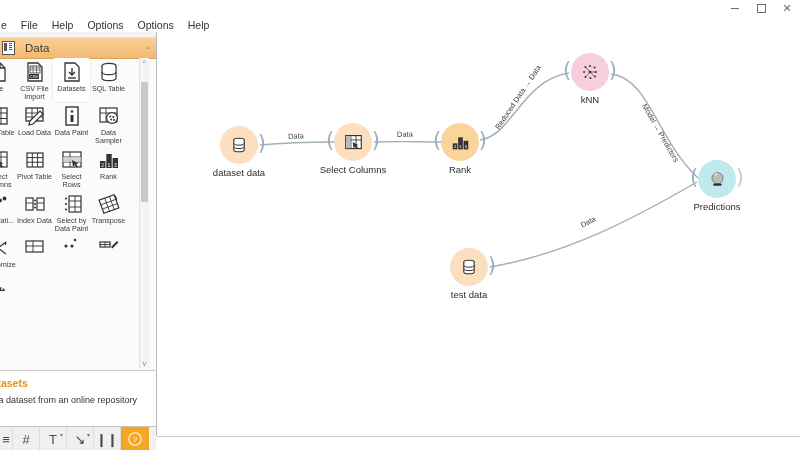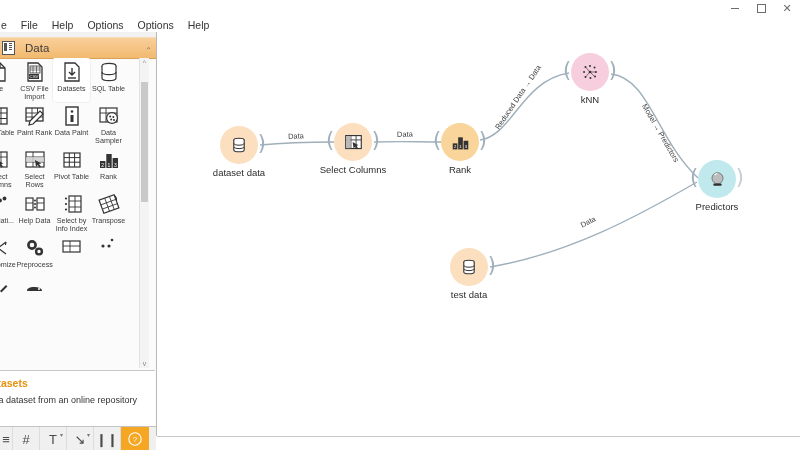--- a/index.html
+++ b/index.html
@@ -189,21 +189,21 @@
           <span class="tl">Data Table</span>
         </div>
         <div class="tool">
           <span class="ic">
             <svg width="22" height="22" viewBox="0 0 22 22">
                 <rect x="2" y="3" width="17" height="13" fill="#fff" stroke="#333" stroke-width="1.3"></rect>
                 <path d="M2 8h17M2 12h17M8 3v13M13.5 3v13" stroke="#333" stroke-width=".9"></path>
                 <path d="M6 16l10-10 3 3-10 10-4 1z" fill="#fff" stroke="#333" stroke-width="1.2"></path>
               </svg>
           </span>
-          <span class="tl">Paint Rank</span>
+          <span class="tl">Load Data</span>
         </div>
         <div class="tool">
           <span class="ic">
             <svg width="22" height="22" viewBox="0 0 22 22">
                 <rect x="5" y="2" width="12" height="18" fill="#fff" stroke="#333" stroke-width="1.4"></rect>
                 <circle cx="11" cy="6.5" r="1.3" fill="#333"></circle>
                 <path d="M9.5 10h3v7h-3z" fill="#333"></path>
               </svg>
           </span>
           <span class="tl">Data Paint</span>
@@ -230,36 +230,36 @@
                 <path d="M2 8h18M8 3v15M14 3v15" stroke="#333" stroke-width=".9"></path>
                 <rect x="2" y="3" width="6" height="15" fill="#cfcfcf" opacity=".85"></rect>
                 <path d="M10 11l1 7 1.6-2 2 2.6 1.4-1-2-2.6 2.4-.6z" fill="#333"></path>
               </svg>
           </span>
           <span class="tl">Select Columns</span>
         </div>
         <div class="tool">
           <span class="ic">
             <svg width="22" height="22" viewBox="0 0 22 22">
+                <rect x="3" y="4" width="16" height="14" fill="#fff" stroke="#333" stroke-width="1.2"></rect>
+                <path d="M3 8.6h16M3 13.2h16M8.3 4v14M13.6 4v14" stroke="#333" stroke-width="1"></path>
+              </svg>
+          </span>
+          <span class="tl">Pivot Table</span>
+        </div>
+        <div class="tool">
+          <span class="ic">
+            <svg width="22" height="22" viewBox="0 0 22 22">
                 <rect x="2" y="3" width="18" height="15" fill="#fff" stroke="#333" stroke-width="1.2"></rect>
                 <path d="M2 8h18M2 13h18M9 3v15" stroke="#333" stroke-width=".9"></path>
                 <rect x="2" y="8" width="18" height="5" fill="#cfcfcf" opacity=".85"></rect>
                 <path d="M11 11l1 7 1.6-2 2 2.6 1.4-1-2-2.6 2.4-.6z" fill="#333"></path>
               </svg>
           </span>
           <span class="tl">Select Rows</span>
-        </div>
-        <div class="tool">
-          <span class="ic">
-            <svg width="22" height="22" viewBox="0 0 22 22">
-                <rect x="3" y="4" width="16" height="14" fill="#fff" stroke="#333" stroke-width="1.2"></rect>
-                <path d="M3 8.6h16M3 13.2h16M8.3 4v14M13.6 4v14" stroke="#333" stroke-width="1"></path>
-              </svg>
-          </span>
-          <span class="tl">Pivot Table</span>
         </div>
         <div class="tool">
           <span class="ic">
             <svg width="22" height="22" viewBox="0 0 22 22">
                 <rect x="2" y="12" width="5.4" height="7" fill="#333"></rect>
                 <rect x="8.3" y="5" width="5.4" height="14" fill="#333"></rect>
                 <rect x="14.6" y="9" width="5.4" height="10" fill="#333"></rect>
                 <text x="4.7" y="17.8" font-size="5" fill="#fff" text-anchor="middle" font-family="Liberation Sans">2</text>
                 <text x="11" y="17.8" font-size="5" fill="#fff" text-anchor="middle" font-family="Liberation Sans">1</text>
                 <text x="17.3" y="17.8" font-size="5" fill="#fff" text-anchor="middle" font-family="Liberation Sans">3</text>
@@ -284,33 +284,33 @@
           <span class="ic">
             <svg width="22" height="22" viewBox="0 0 22 22">
                 <rect x="2" y="5" width="7" height="12" fill="#fff" stroke="#333" stroke-width="1.2"></rect>
                 <rect x="13" y="5" width="7" height="12" fill="#fff" stroke="#333" stroke-width="1.2"></rect>
                 <path d="M2 10h7M13 10h7" stroke="#333" stroke-width=".9"></path>
                 <circle cx="11" cy="7.5" r="1" fill="#333"></circle>
                 <circle cx="11" cy="11" r="1" fill="#333"></circle>
                 <circle cx="11" cy="14.5" r="1" fill="#333"></circle>
               </svg>
           </span>
-          <span class="tl">Help Data</span>
+          <span class="tl">Index Data</span>
         </div>
         <div class="tool">
           <span class="ic">
             <svg width="22" height="22" viewBox="0 0 22 22">
                 <rect x="8" y="3" width="12" height="16" fill="#fff" stroke="#333" stroke-width="1.2"></rect>
                 <path d="M8 8h12M8 14h12M14 3v16" stroke="#333" stroke-width=".9"></path>
                 <circle cx="5" cy="5.5" r="1.1" fill="#333"></circle>
                 <circle cx="5" cy="11" r="1.1" fill="#333"></circle>
                 <circle cx="5" cy="16.5" r="1.1" fill="#333"></circle>
               </svg>
           </span>
-          <span class="tl">Select by Info Index</span>
+          <span class="tl">Select by Data Paint</span>
         </div>
 
         <div class="tool">
           <span class="ic">
             <svg width="22" height="22" viewBox="0 0 22 22">
                 <g transform="rotate(-20 11 11)">
                   <rect x="3" y="4" width="16" height="14" fill="#fff" stroke="#333" stroke-width="1.2"></rect>
                   <path d="M3 9h16M3 13.5h16M9 4v14M14 4v14" stroke="#333" stroke-width=".8"></path>
                 </g>
                 <path d="M17 3a6 6 0 0 1 1.5 5" stroke="#333" stroke-width="1.2" fill="none"></path>
@@ -319,29 +319,20 @@
           <span class="tl">Transpose</span>
         </div>
         <div class="tool">
           <span class="ic">
             <svg width="22" height="22" viewBox="0 0 22 22">
                 <path d="M3 5l16 12M19 5L3 17M11 2v18" stroke="#333" stroke-width="1.3" fill="none"></path>
                 <path d="M3 5l3 .6M19 5l-.6 3" stroke="#333" stroke-width="1.2"></path>
               </svg>
           </span>
           <span class="tl">Randomize</span>
-        </div>
-        <div class="tool">
-          <span class="ic">
-            <svg width="22" height="22" viewBox="0 0 22 22">
-                <circle cx="8" cy="8" r="3.6" fill="none" stroke="#333" stroke-width="2.6"></circle>
-                <circle cx="15" cy="14.5" r="2.9" fill="none" stroke="#333" stroke-width="2.4"></circle>
-              </svg>
-          </span>
-          <span class="tl">Preprocess</span>
         </div>
 
         <div class="tool">
           <span class="ic">
             <svg width="22" height="22" viewBox="0 0 22 22">
                 <rect x="2" y="4" width="17" height="11" fill="#fff" stroke="#333" stroke-width="1.2"></rect>
                 <path d="M2 9h17M9 4v11" stroke="#333" stroke-width=".9"></path>
               </svg>
           </span>
         </div>
@@ -495,21 +486,21 @@
     <div class="node" style="left:560px;top:147px;">
       <span class="brk l">(</span>
       <span class="brk r dash">)</span>
       <div class="ring" style="background:#bfe9ec;">
         <svg width="19" height="19" viewBox="0 0 22 22">
           <circle cx="11" cy="9.5" r="6.4" fill="#bdbdbd" stroke="#6e6e6e" stroke-width="1"></circle>
           <path d="M7.6 5.8a4.6 4.6 0 0 1 3.4-1.4" stroke="#fff" stroke-width="1.3" fill="none"></path>
           <rect x="6.2" y="15.6" width="9.6" height="2.6" rx="1" fill="#2f2f2f"></rect>
         </svg>
       </div>
-      <div class="nm">Predictors</div>
+      <div class="nm">Predictions</div>
     </div>
 
     <div class="node" style="left:312px;top:235px;">
       <span class="brk r">)</span>
       <div class="ring" style="background:#fbdfbf;">
         <svg width="18" height="18" viewBox="0 0 18 18">
           <ellipse cx="9" cy="4" rx="5.2" ry="1.8" fill="#fff" stroke="#333" stroke-width="1.1"></ellipse>
           <path d="M3.8 4v10c0 1 2.3 1.8 5.2 1.8s5.2-.8 5.2-1.8V4" fill="#fff" stroke="#333" stroke-width="1.1"></path>
           <path d="M3.8 7.4c0 1 2.3 1.8 5.2 1.8s5.2-.8 5.2-1.8M3.8 10.8c0 1 2.3 1.8 5.2 1.8s5.2-.8 5.2-1.8" fill="none" stroke="#333" stroke-width="1"></path>
         </svg>

